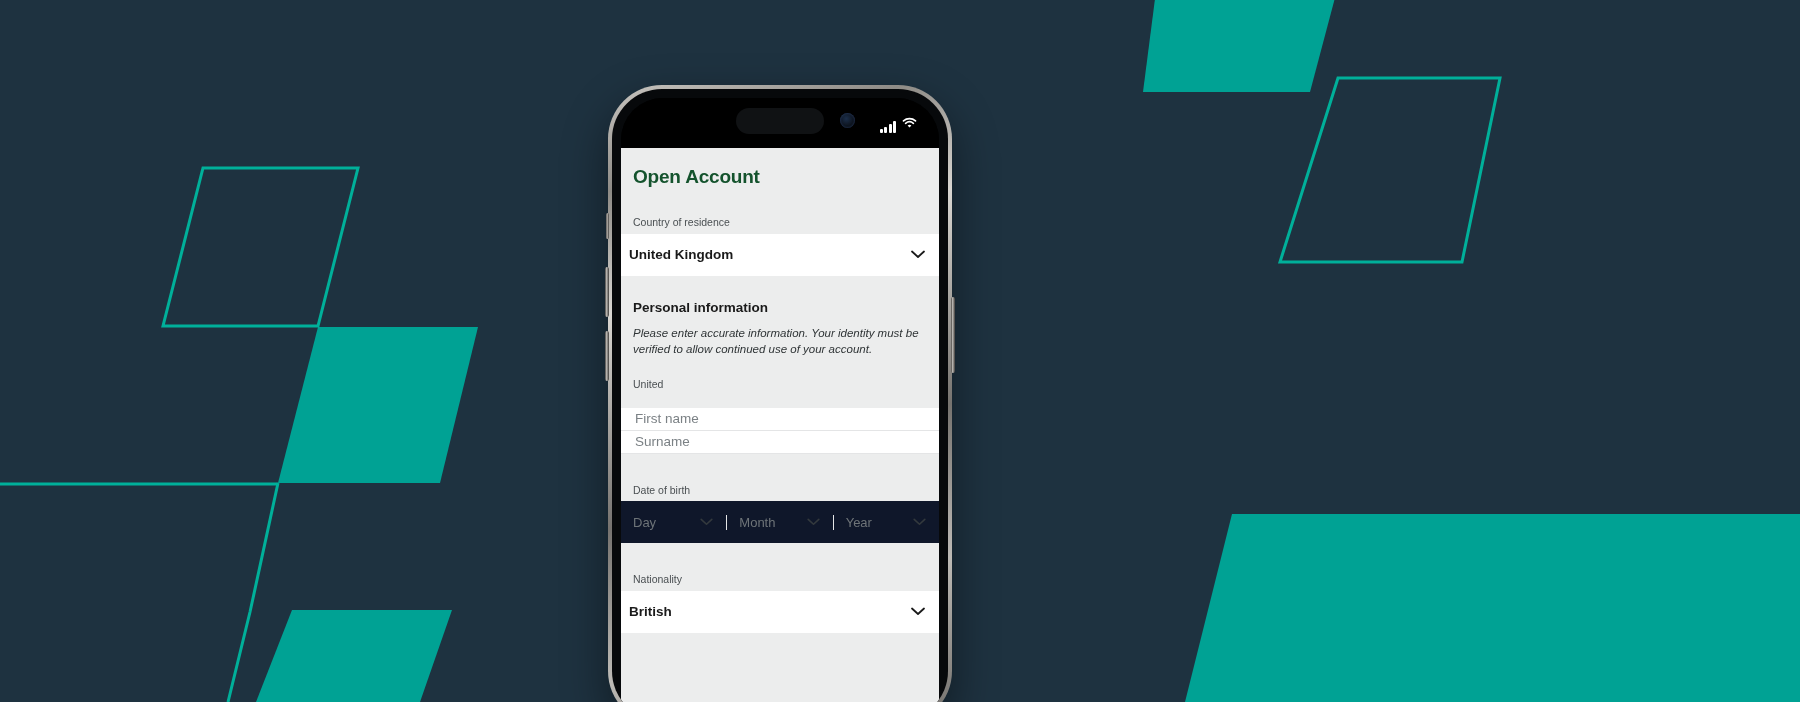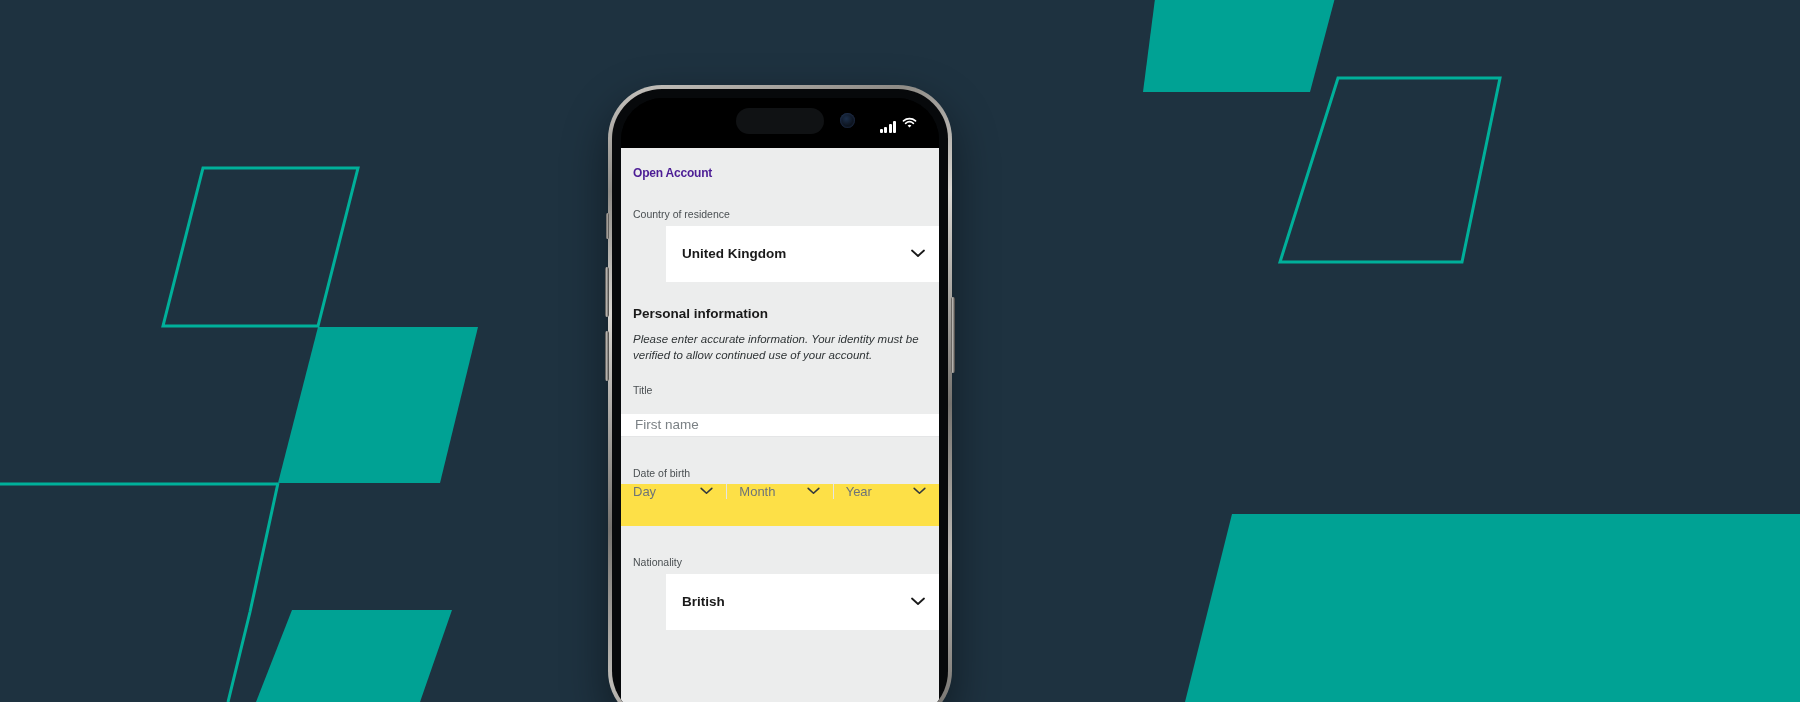--- a/index.html
+++ b/index.html
@@ -147,43 +147,42 @@
     top: 50px;
     bottom: 0;
     background: #eceded;
     overflow: hidden;
   }
   .app-inner {
     padding: 18px 0 0 0;
   }
 
   .page-title {
-    font-size: 12px;
+    font-size: 19px;
     font-weight: bold;
-    color: #4c1d95;
+    color: #14532d;
     letter-spacing: -0.2px;
     margin: 0 0 28px 12px;
   }
 
   .field-label {
     font-size: 10.5px;
     color: #4a4f52;
     margin: 12px 0 5px 12px;
     line-height: 1.2;
   }
 
   .select-row {
     background: #ffffff;
-    height: 56px;
+    height: 42px;
     display: flex;
     align-items: center;
-    padding: 0 14px 0 16px;
+    padding: 0 14px 0 8px;
     box-sizing: border-box;
     justify-content: space-between;
-    margin-left: 45px;
   }
   .select-value {
     font-size: 13.5px;
     font-weight: bold;
     color: #1a1a1a;
   }
   .chev {
     width: 14px;
     height: 9px;
     flex: none;
@@ -214,24 +213,24 @@
     border-bottom: 1px solid #e4e5e6;
   }
   .text-input .ph {
     font-size: 13.5px;
     color: #7b8185;
   }
   .gap-sm { height: 12px; }
   .gap-md { height: 18px; }
 
   .dob-row {
-    background: #fde047;
+    background: #0f172a;
     height: 42px;
     display: flex;
-    align-items: flex-start;
+    align-items: center;
   }
   .dob-cell {
     flex: 1;
     display: flex;
     align-items: center;
     justify-content: space-between;
     padding: 0 12px;
     box-sizing: border-box;
     border-right: 1px solid #e4e5e6;
   }
@@ -306,26 +305,29 @@
                 <span class="chev">
                   <svg width="14" height="9" viewBox="0 0 14 9">
                     <path d="M1 1.5 L7 7 L13 1.5" stroke="#1a1a1a" stroke-width="1.8" fill="none" stroke-linecap="round" stroke-linejoin="round"></path>
                   </svg>
                 </span>
               </div>
 
               <div class="section-title">Personal information</div>
               <p class="section-desc">Please enter accurate information. Your identity must be verified to allow continued use of your account.</p>
 
-              <div class="field-label">Title</div>
+              <div class="field-label">United</div>
 
               <div class="gap-sm"></div>
 
               <div class="text-input">
                 <span class="ph">First name</span>
+              </div>
+              <div class="text-input">
+                <span class="ph">Surname</span>
               </div>
 
               <div class="gap-md"></div>
 
               <div class="field-label">Date of birth</div>
               <div class="dob-row">
                 <div class="dob-cell">
                   <span class="dob-text">Day</span>
                   <span class="chev">
                     <svg width="13" height="8" viewBox="0 0 14 9">

